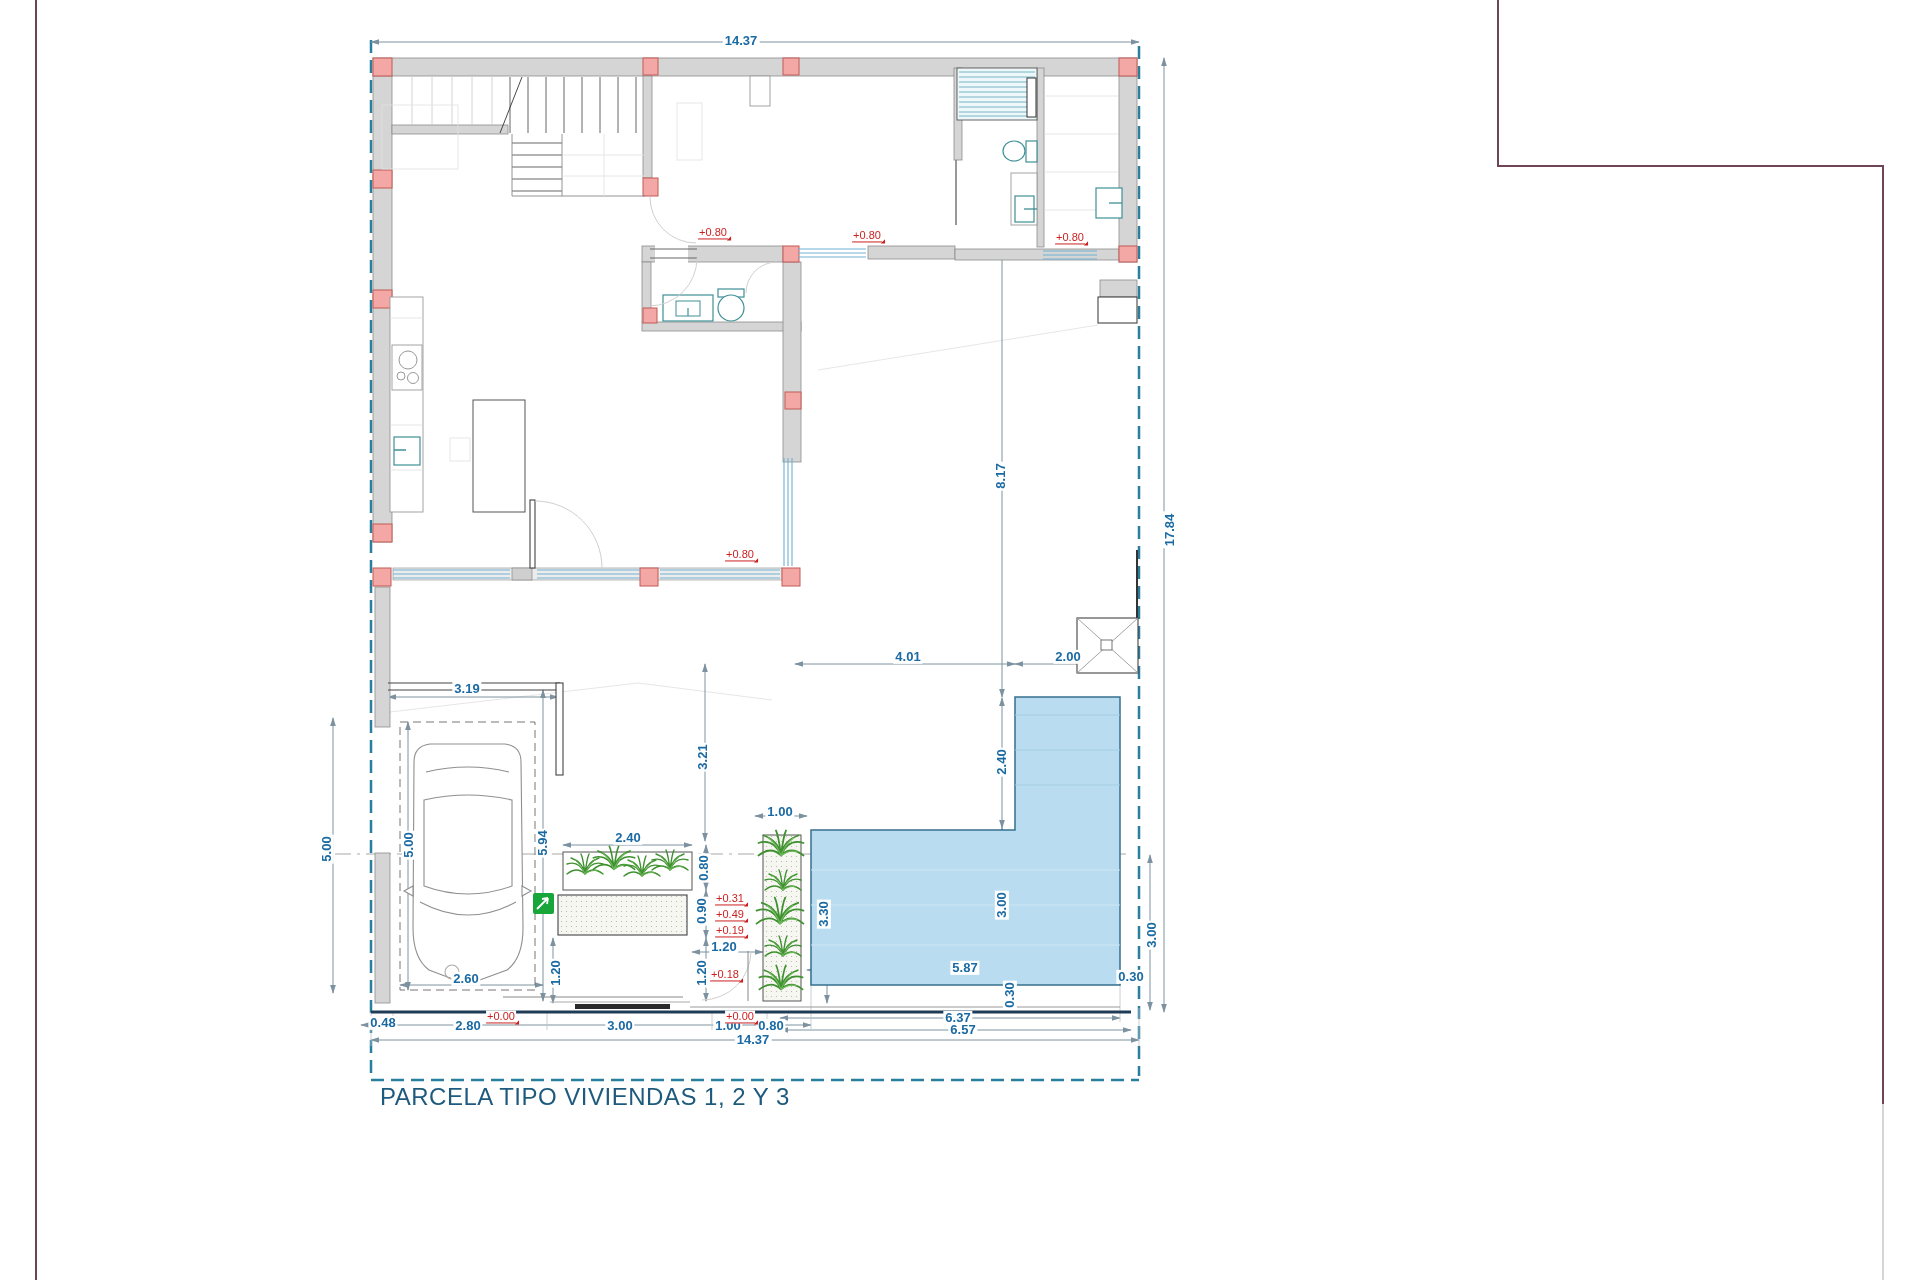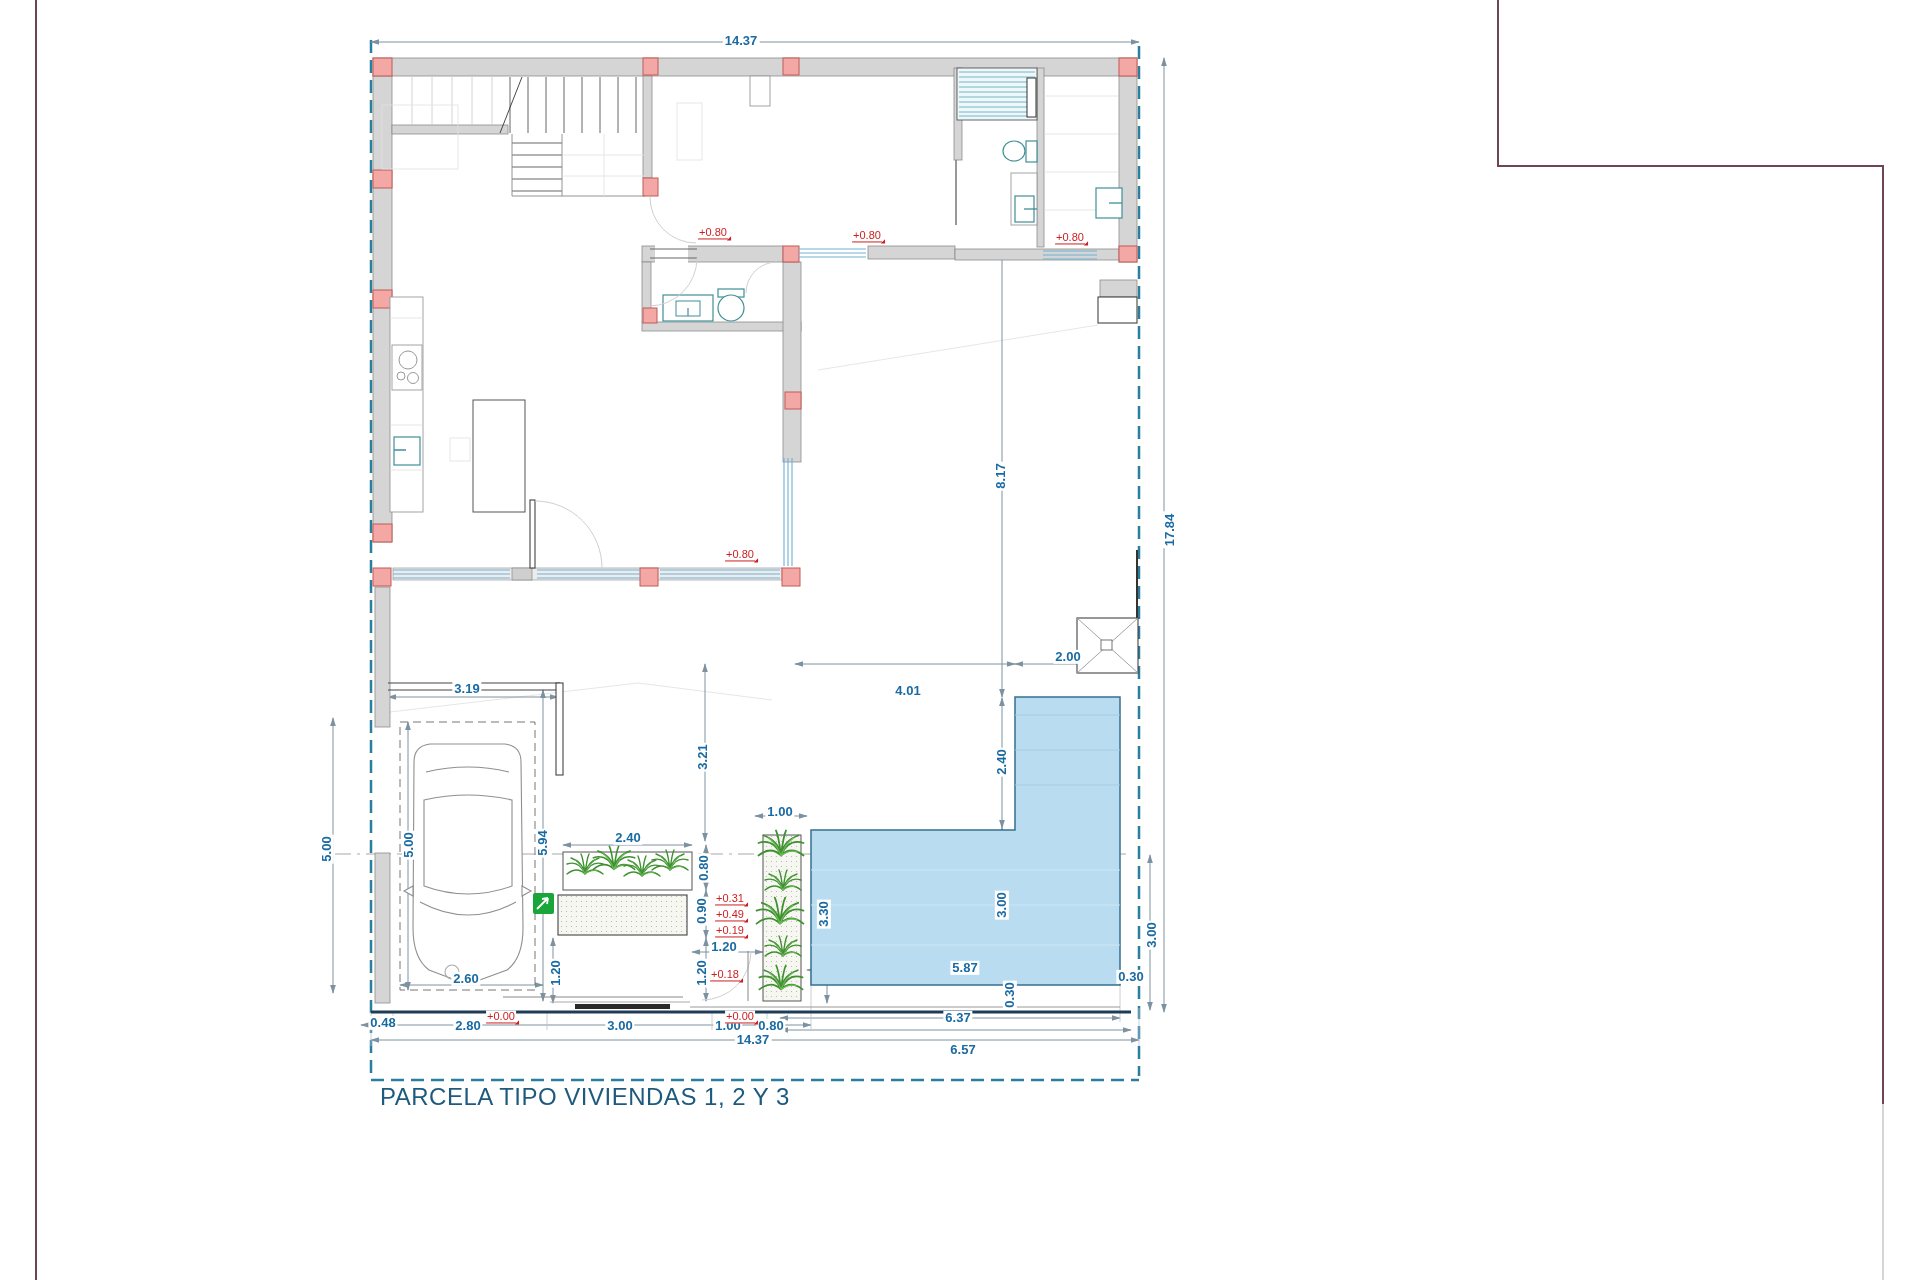--- a/index.html
+++ b/index.html
@@ -358,21 +358,21 @@
     <line x1="550" y1="1002" x2="690" y2="1002" stroke="#aaa" stroke-width="1"></line>
     <rect x="575" y="1004" width="95" height="5" fill="#2a2a2a"></rect>
     <line x1="690" y1="1007" x2="1120" y2="1007" stroke="#999" stroke-width="1"></line>
   </g>
 </svg>
 
 <div class="labels">
       <div class="dim" style="left: 741px; top: 41px; transform: translate(-50%, -50%);">14.37</div>
       <div class="dim" style="left: 1170px; top: 530px; transform: translate(-50%, -50%) rotate(-90deg);">17.84</div>
       <div class="dim" style="left: 1001px; top: 476px; transform: translate(-50%, -50%) rotate(-90deg);">8.17</div>
-      <div class="dim" style="left: 908px; top: 691px; transform: translate(-50%, -50%);">4.01</div>
+      <div class="dim" style="left: 908px; top: 657px; transform: translate(-50%, -50%);">4.01</div>
       <div class="dim" style="left: 1068px; top: 657px; transform: translate(-50%, -50%);">2.00</div>
       <div class="dim" style="left: 1002px; top: 762px; transform: translate(-50%, -50%) rotate(-90deg);">2.40</div>
       <div class="dim" style="left: 467px; top: 689px; transform: translate(-50%, -50%);">3.19</div>
       <div class="dim" style="left: 703px; top: 757px; transform: translate(-50%, -50%) rotate(-90deg);">3.21</div>
       <div class="dim" style="left: 327px; top: 849px; transform: translate(-50%, -50%) rotate(-90deg);">5.00</div>
       <div class="dim" style="left: 409px; top: 845px; transform: translate(-50%, -50%) rotate(-90deg);">5.00</div>
       <div class="dim" style="left: 543px; top: 843px; transform: translate(-50%, -50%) rotate(-90deg);">5.94</div>
       <div class="dim" style="left: 628px; top: 838px; transform: translate(-50%, -50%);">2.40</div>
       <div class="dim" style="left: 704px; top: 868px; transform: translate(-50%, -50%) rotate(-90deg);">0.80</div>
       <div class="dim" style="left: 702px; top: 911px; transform: translate(-50%, -50%) rotate(-90deg);">0.90</div>
@@ -381,21 +381,21 @@
       <div class="dim" style="left: 556px; top: 973px; transform: translate(-50%, -50%) rotate(-90deg);">1.20</div>
       <div class="dim" style="left: 780px; top: 812px; transform: translate(-50%, -50%);">1.00</div>
       <div class="dim" style="left: 466px; top: 979px; transform: translate(-50%, -50%);">2.60</div>
       <div class="dim" style="left: 824px; top: 914px; transform: translate(-50%, -50%) rotate(-90deg);">3.30</div>
       <div class="dim" style="left: 1002px; top: 905px; transform: translate(-50%, -50%) rotate(-90deg);">3.00</div>
       <div class="dim" style="left: 1152px; top: 935px; transform: translate(-50%, -50%) rotate(-90deg);">3.00</div>
       <div class="dim" style="left: 965px; top: 968px; transform: translate(-50%, -50%);">5.87</div>
       <div class="dim" style="left: 1131px; top: 977px; transform: translate(-50%, -50%);">0.30</div>
       <div class="dim" style="left: 1010px; top: 995px; transform: translate(-50%, -50%) rotate(-90deg);">0.30</div>
       <div class="dim" style="left: 958px; top: 1018px; transform: translate(-50%, -50%);">6.37</div>
-      <div class="dim" style="left: 963px; top: 1030px; transform: translate(-50%, -50%); margin-top: 20px;">6.57</div>
+      <div class="dim" style="left: 963px; top: 1030px; transform: translate(-50%, -50%);">6.57</div>
       <div class="dim" style="left: 383px; top: 1023px; transform: translate(-50%, -50%);">0.48</div>
       <div class="dim" style="left: 468px; top: 1026px; transform: translate(-50%, -50%);">2.80</div>
       <div class="dim" style="left: 620px; top: 1026px; transform: translate(-50%, -50%);">3.00</div>
       <div class="dim" style="left: 728px; top: 1026px; transform: translate(-50%, -50%);">1.00</div>
       <div class="dim" style="left: 771px; top: 1026px; transform: translate(-50%, -50%);">0.80</div>
       <div class="dim" style="left: 753px; top: 1040px; transform: translate(-50%, -50%);">14.37</div>
       <div class="level" style="left: 713px; top: 233px; transform: translate(-50%, -50%);">+0.80</div>
       <div class="level" style="left: 867px; top: 236px; transform: translate(-50%, -50%);">+0.80</div>
       <div class="level" style="left: 1070px; top: 238px; transform: translate(-50%, -50%);">+0.80</div>
       <div class="level" style="left: 740px; top: 555px; transform: translate(-50%, -50%);">+0.80</div>

